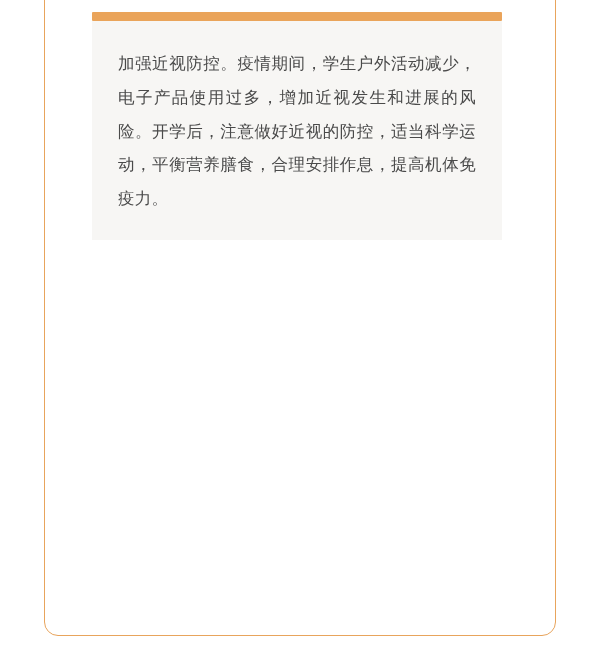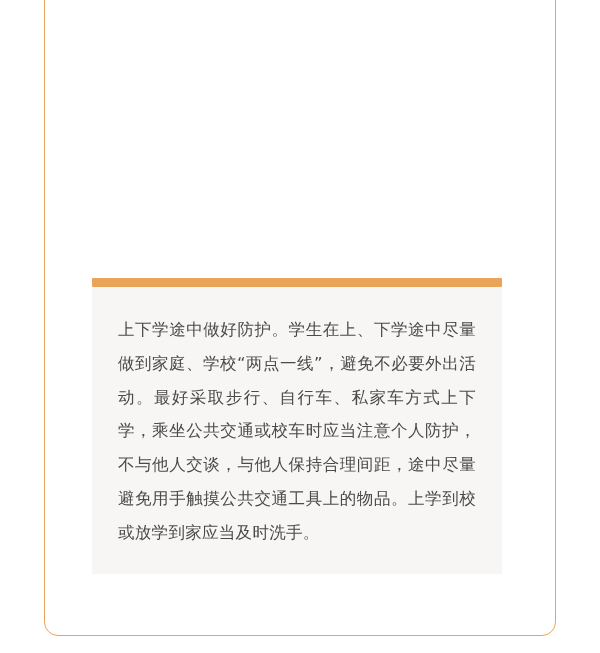--- a/index.html
+++ b/index.html
@@ -78,23 +78,23 @@
     background: #ffffff;
   }
 </style>
 </head>
 <body>
 
 <div class="page-frame"></div>
 
 <div class="content">
 
-
-  <div class="card" id="card-2">
+  <div class="card" id="card-1">
     <div class="card-bar"></div>
     <div class="card-body">
-      <p class="card-text">上下学途中做好防护。学生在上、下学途中尽量做到家庭、学校“两点一线”，避免不必要外出活动。最好采取步行、自行车、私家车方式上下学，乘坐公共交通或校车时应当注意个人防护，不与他人交谈，与他人保持合理间距，途中尽量避免用手触摸公共交通工具上的物品。上学到校或放学到家应当及时洗手。</p>
+      <p class="card-text">加强近视防控。疫情期间，学生户外活动减少，电子产品使用过多，增加近视发生和进展的风险。开学后，注意做好近视的防控，适当科学运动，平衡营养膳食，合理安排作息，提高机体免疫力。</p>
     </div>
   </div>
+
 
 </div>
 
 <div class="bottom-fade"></div>
 
 </body></html>

